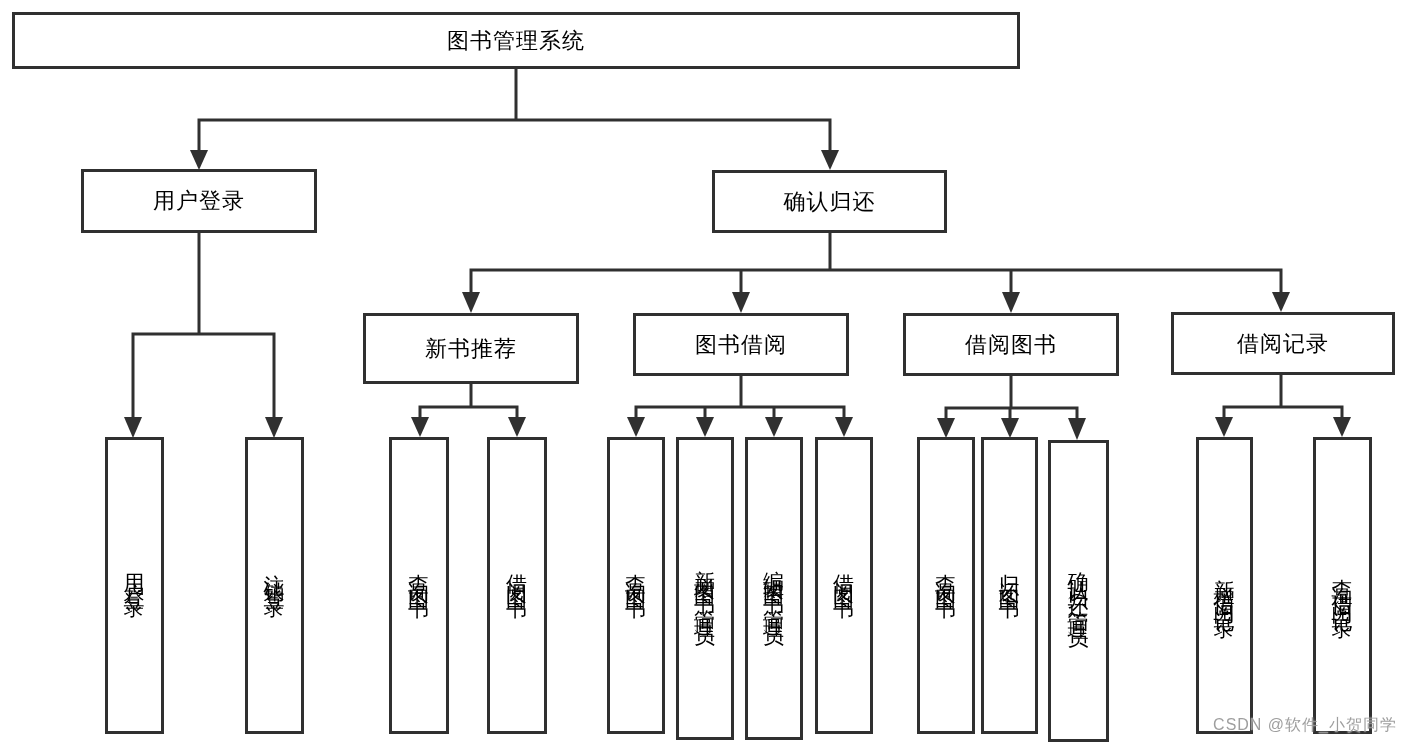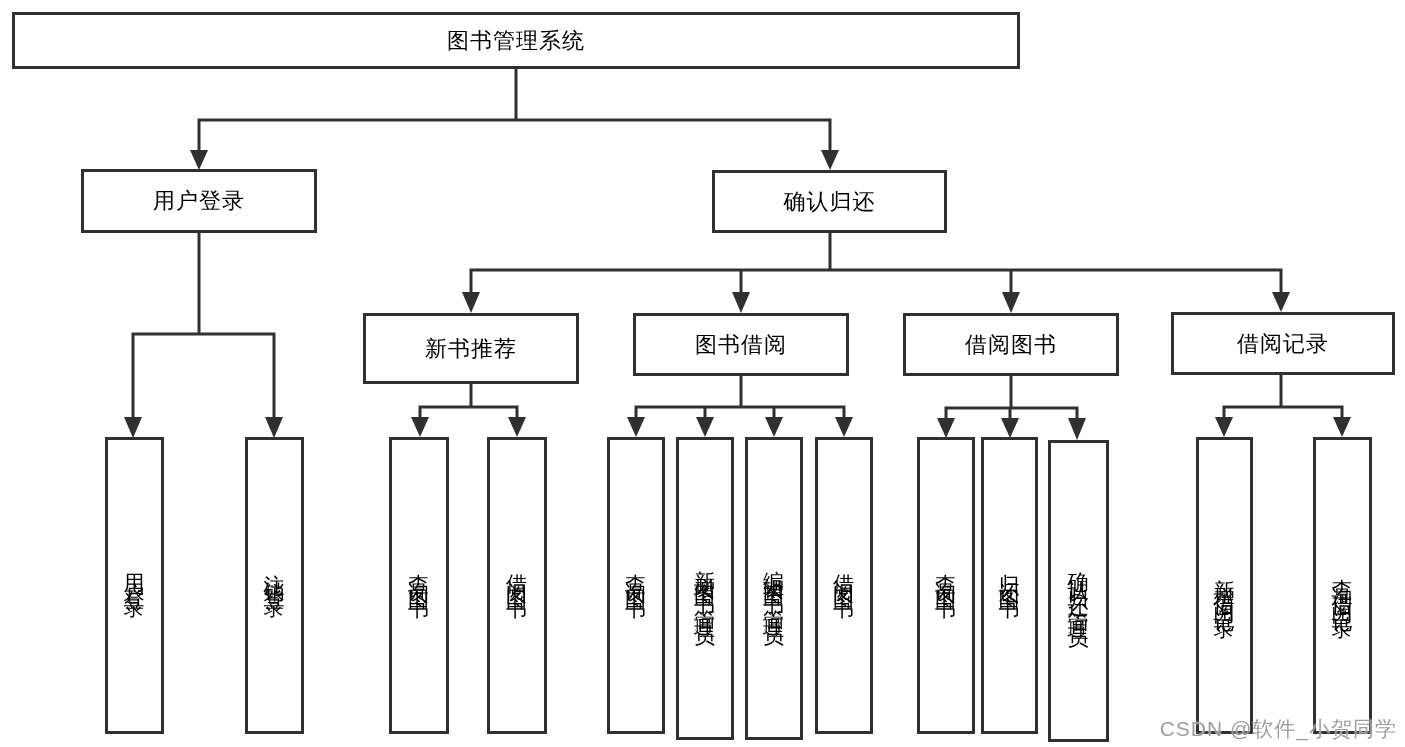--- a/index.html
+++ b/index.html
@@ -42,21 +42,21 @@
     font-size: 21px;
     letter-spacing: 8px;
     line-height: 1;
     white-space: nowrap;
   }
   .vbox.short span { padding-bottom: 26px; }
   #watermark {
     position: absolute;
     right: 8px;
     top: 715px;
-    font-size: 21px;
+    font-size: 16px;
     color: rgba(150,150,150,0.92);
     text-shadow: 0 0 2px rgba(255,255,255,0.9);
     white-space: nowrap;
     letter-spacing: 1px;
   }
 </style>
 </head>
 <body>
 
 <div id="stage">

